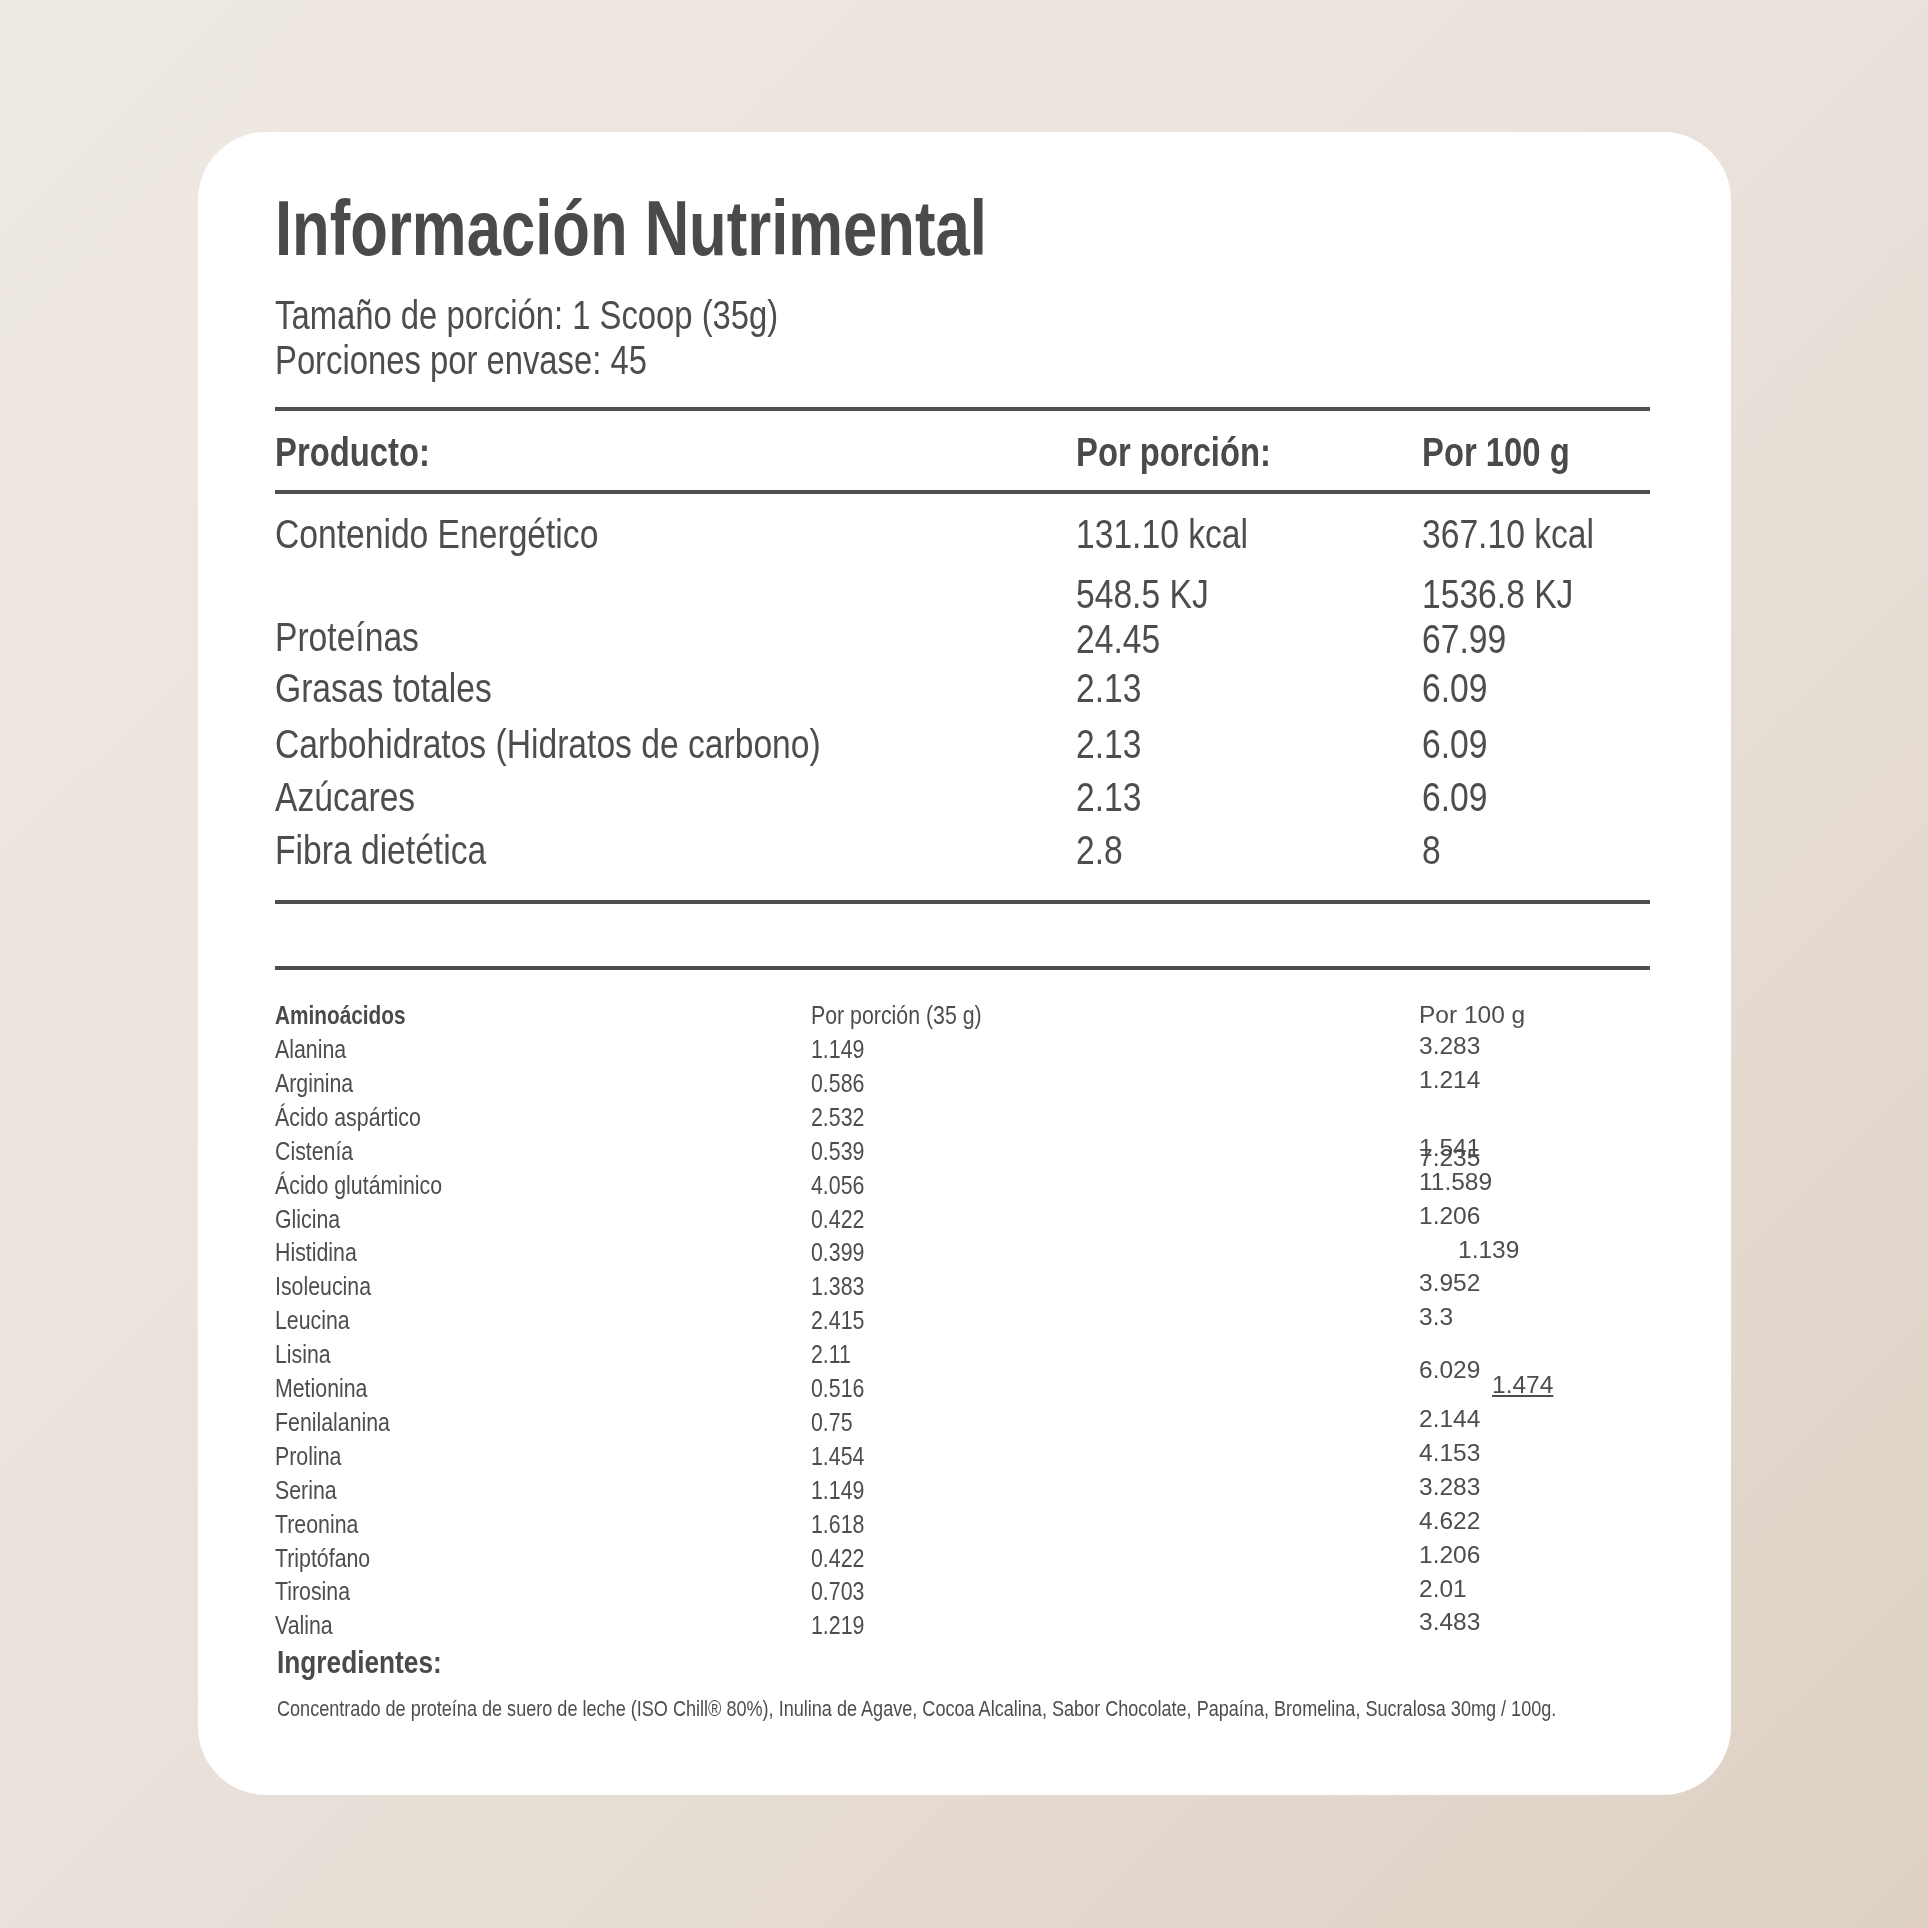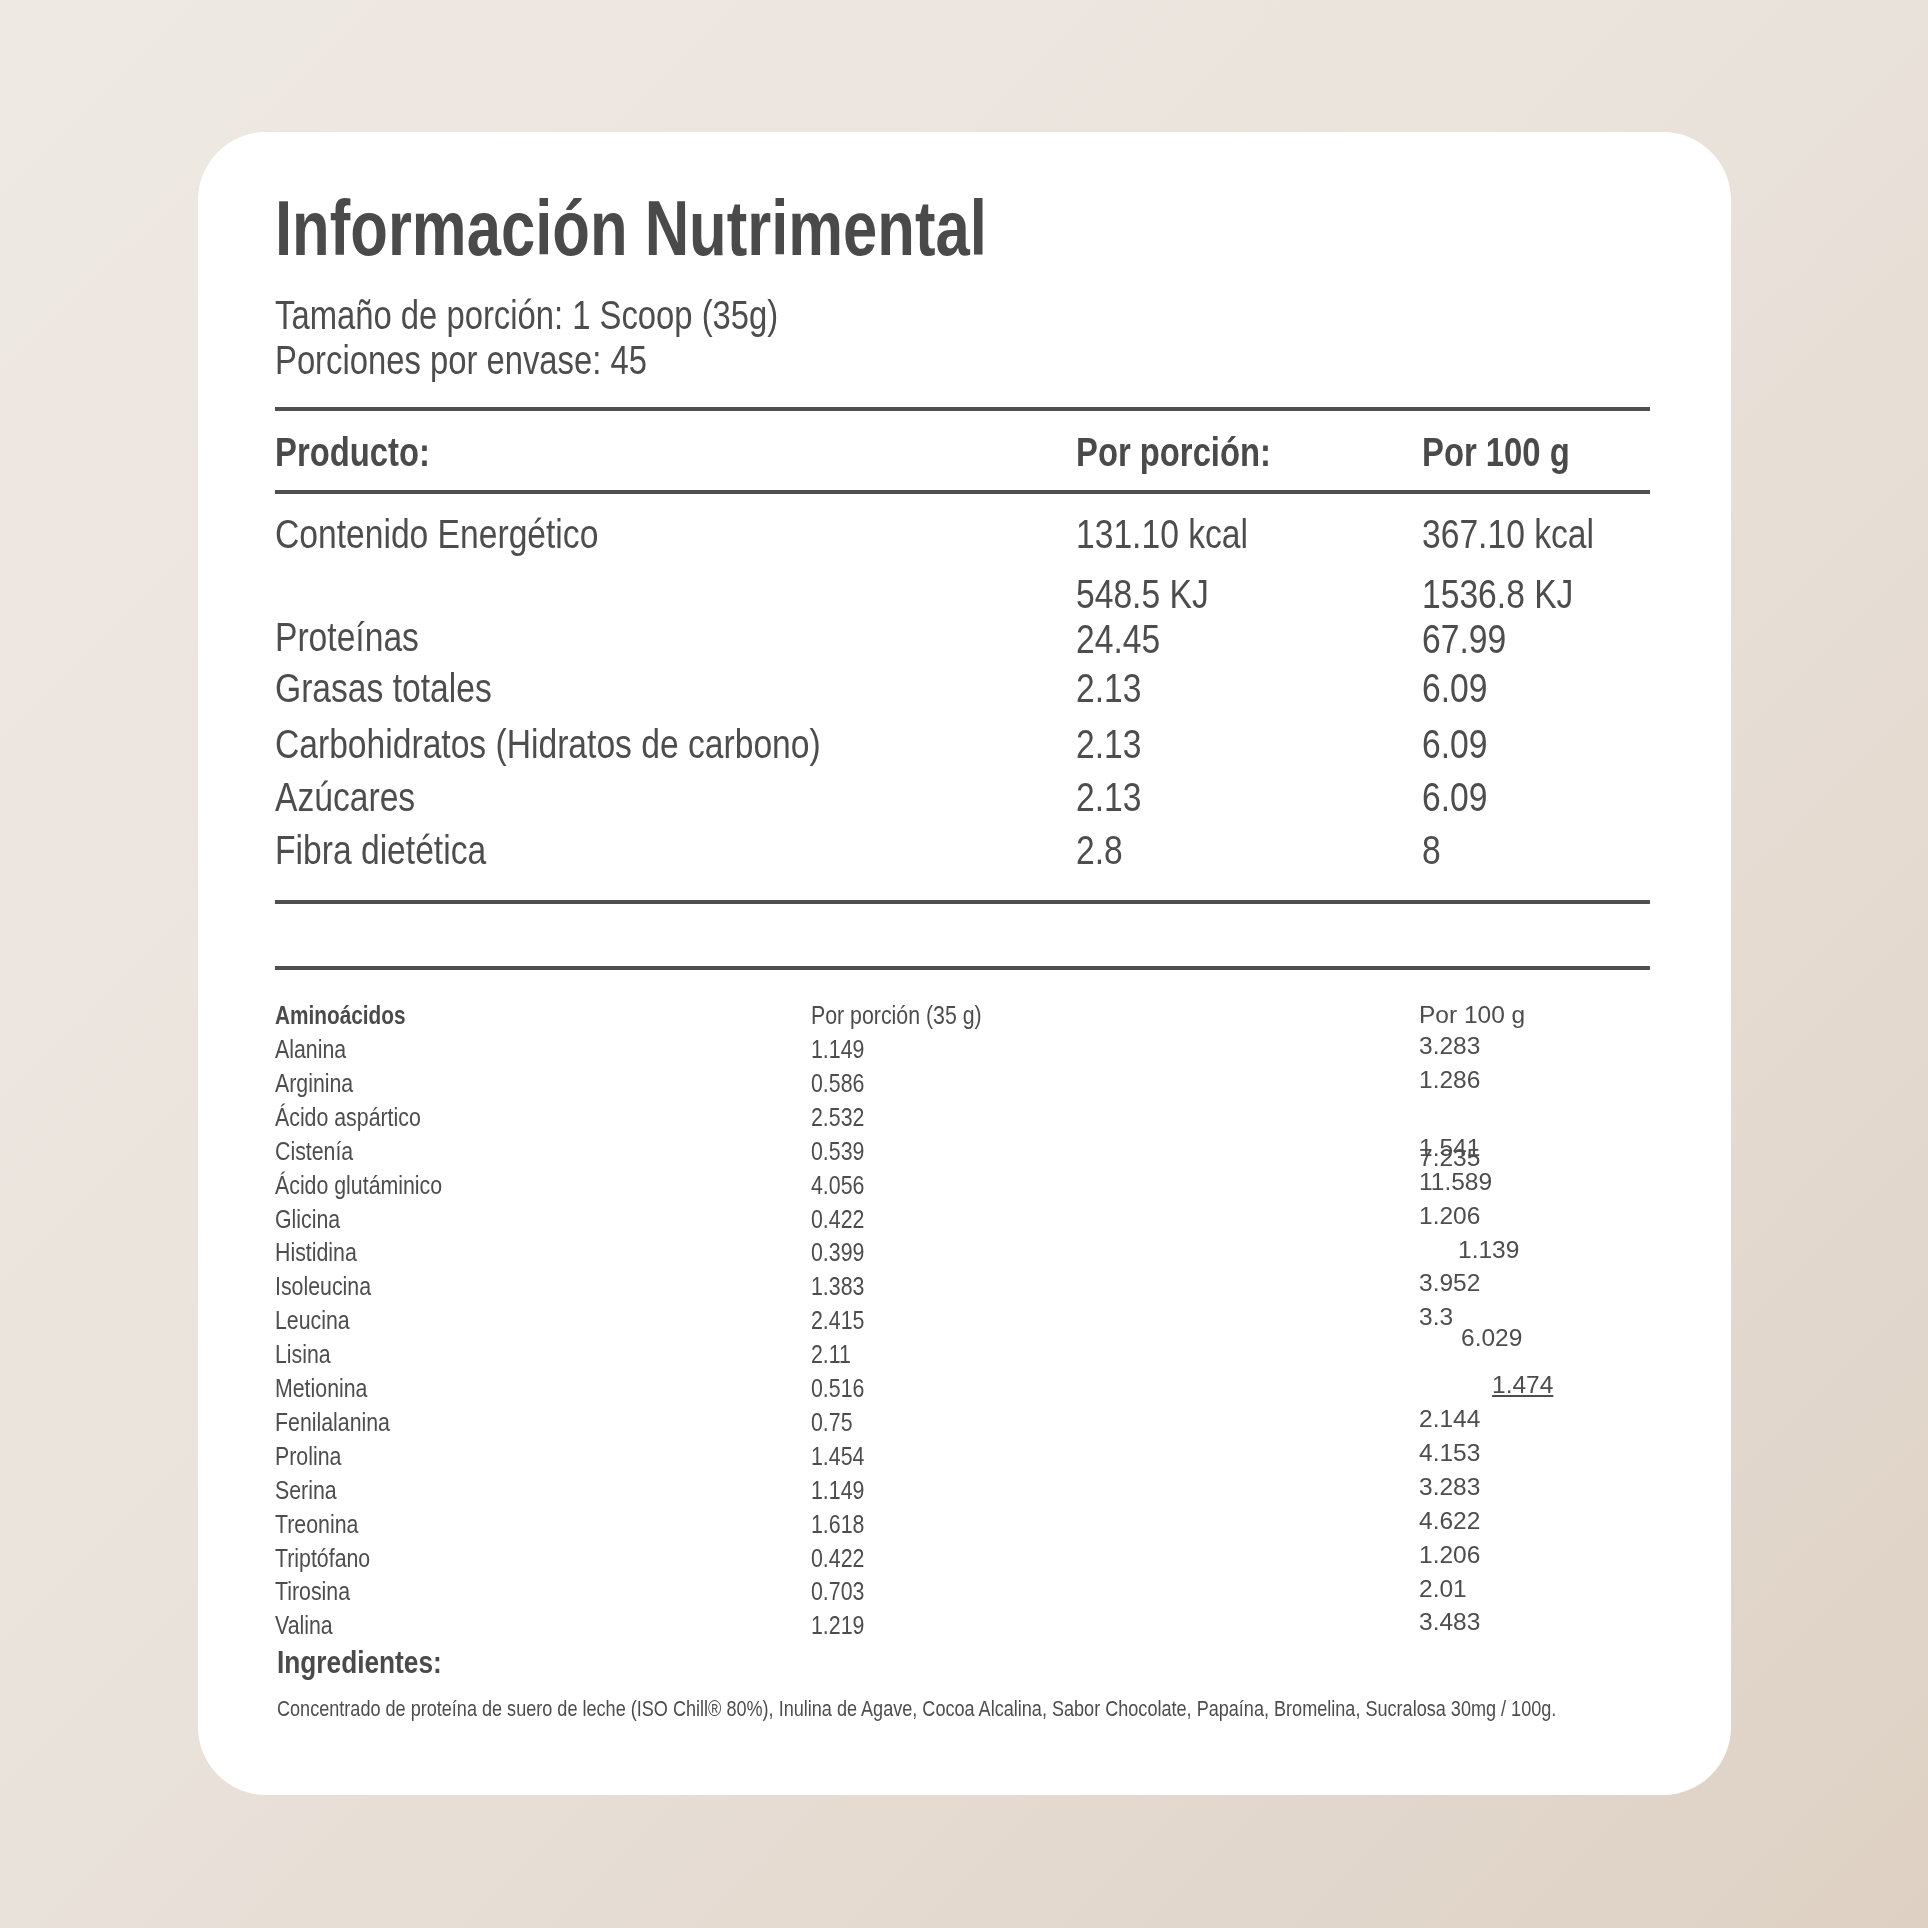--- a/index.html
+++ b/index.html
@@ -109,21 +109,21 @@
 
     <div id="amino-rows">
         <div>
           <div class="abs amino-name" style="left: 77px; top: 902px;">Alanina</div>
           <div class="abs amino-pp" style="left: 613px; top: 902px;">1.149</div>
           <div class="abs amino-100" style="left: 1221px; top: 900px;">3.283</div>
         </div>
         <div>
           <div class="abs amino-name" style="left: 77px; top: 936px;">Arginina</div>
           <div class="abs amino-pp" style="left: 613px; top: 936px;">0.586</div>
-          <div class="abs amino-100" style="left: 1221px; top: 934px;">1.286</div>
+          <div class="abs amino-100" style="left: 1221px; top: 934px;">1.214</div>
         </div>
         <div>
           <div class="abs amino-name" style="left: 77px; top: 970px;">Ácido aspártico</div>
           <div class="abs amino-pp" style="left: 613px; top: 970px;">2.532</div>
           <div class="abs amino-100" style="left: 1221px; top: 1012px;">7.235</div>
         </div>
         <div>
           <div class="abs amino-name" style="left: 77px; top: 1004px;">Cistenía</div>
           <div class="abs amino-pp" style="left: 613px; top: 1004px;">0.539</div>
           <div class="abs amino-100" style="left: 1221px; top: 1002px;">1.541</div>
@@ -149,21 +149,21 @@
           <div class="abs amino-100" style="left: 1221px; top: 1137px;">3.952</div>
         </div>
         <div>
           <div class="abs amino-name" style="left: 77px; top: 1173px;">Leucina</div>
           <div class="abs amino-pp" style="left: 613px; top: 1173px;">2.415</div>
           <div class="abs amino-100" style="left: 1221px; top: 1171px;">3.3</div>
         </div>
         <div>
           <div class="abs amino-name" style="left: 77px; top: 1207px;">Lisina</div>
           <div class="abs amino-pp" style="left: 613px; top: 1207px;">2.11</div>
-          <div class="abs amino-100" style="left: 1221px; top: 1192px; margin-left: 42px;">6.029</div>
+          <div class="abs amino-100" style="left: 1221px; top: 1224px;">6.029</div>
         </div>
         <div>
           <div class="abs amino-name" style="left: 77px; top: 1241px;">Metionina</div>
           <div class="abs amino-pp" style="left: 613px; top: 1241px;">0.516</div>
           <div class="abs amino-100" style="left: 1294px; top: 1239px; text-decoration: underline;">1.474</div>
         </div>
         <div>
           <div class="abs amino-name" style="left: 77px; top: 1275px;">Fenilalanina</div>
           <div class="abs amino-pp" style="left: 613px; top: 1275px;">0.75</div>
           <div class="abs amino-100" style="left: 1221px; top: 1273px;">2.144</div>

